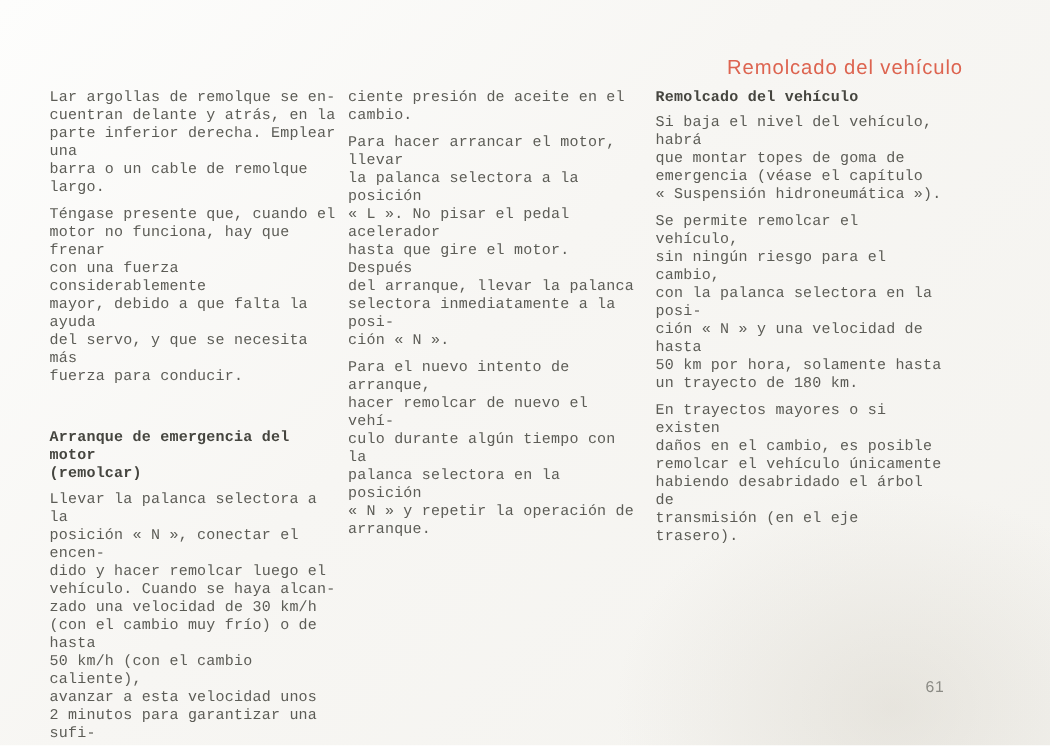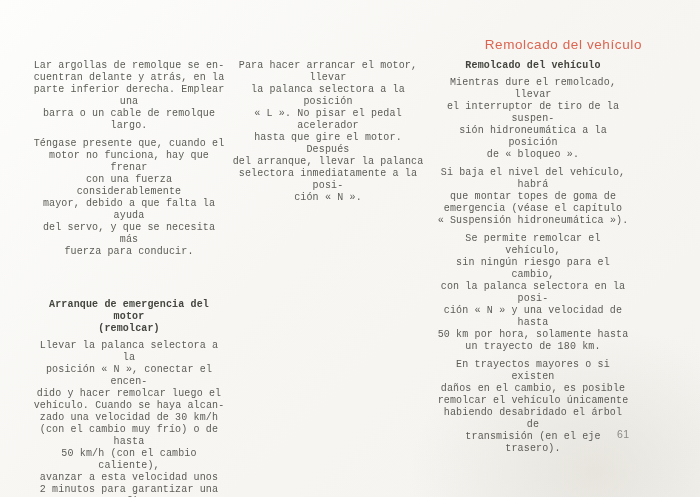--- a/index.html
+++ b/index.html
@@ -8,21 +8,20 @@
     font-family:"Liberation Sans","DejaVu Sans",sans-serif;
     background:#ffffff;
     position:relative;
     overflow:hidden;
   }
   .scan-page{
     position:absolute;inset:0;
     background:
       radial-gradient(ellipse at 85% 95%, rgba(205,200,188,0.35) 0%, rgba(205,200,188,0) 22%),
       linear-gradient(135deg,#fdfdfc 0%, #f7f6f3 45%, #f4f3ef 100%);
-    text-align: center;
   }
   .doc-title{
     position:absolute;
     top:37px; right:58px;
     font-size:13.5px;
     font-weight:400;
     letter-spacing:0.6px;
     color:#dd6450;
     white-space:pre-line;
   }
@@ -44,24 +43,24 @@
     margin:0 0 5px 0;
     font-size:10px;
     line-height:12px;
     font-weight:700;
     color:#45453f;
     white-space:pre-line;
   }
   .col1{left:33px;}
   .col2{left:232px;}
   .col3{left:437px;}
-  .col1 h3{margin-top:41px;}
+  .col1 h3{margin-top:29px;}
   .page-number{
     position:absolute;
-    left:617px; top:428px;
+    left:617px; top:452px;
     font-size:10.5px;
     color:#8b8b85;
     letter-spacing:0.5px;
   }
   .watermark{
     position:absolute;
     left:8px; top:475px;
     font-size:11.5px;
     color:#141414;
     letter-spacing:0.1px;
@@ -92,35 +91,39 @@
 dido y hacer remolcar luego el
 vehículo. Cuando se haya alcan-
 zado una velocidad de 30 km/h
 (con el cambio muy frío) o de hasta
 50 km/h (con el cambio caliente),
 avanzar a esta velocidad unos
 2 minutos para garantizar una sufi-</p>
   </div>
 
   <div class="col col2">
+    <p>ciente presión de aceite en el
+cambio.</p>
     <p>Para hacer arrancar el motor, llevar
 la palanca selectora a la posición
 « L ». No pisar el pedal acelerador
 hasta que gire el motor. Después
 del arranque, llevar la palanca
 selectora inmediatamente a la posi-
 ción « N ».</p>
+    <p>Para el nuevo intento de arranque,
+hacer remolcar de nuevo el vehí-
+culo durante algún tiempo con la
+palanca selectora en la posición
+« N » y repetir la operación de
+arranque.</p>
   </div>
 
   <div class="col col3">
     <h3>Remolcado del vehículo</h3>
-    <p>Mientras dure el remolcado, llevar
-el interruptor de tiro de la suspen-
-sión hidroneumática a la posición
-de « bloqueo ».</p>
     <p>Si baja el nivel del vehículo, habrá
 que montar topes de goma de
 emergencia (véase el capítulo
 « Suspensión hidroneumática »).</p>
     <p>Se permite remolcar el vehículo,
 sin ningún riesgo para el cambio,
 con la palanca selectora en la posi-
 ción « N » y una velocidad de hasta
 50 km por hora, solamente hasta
 un trayecto de 180 km.</p>

